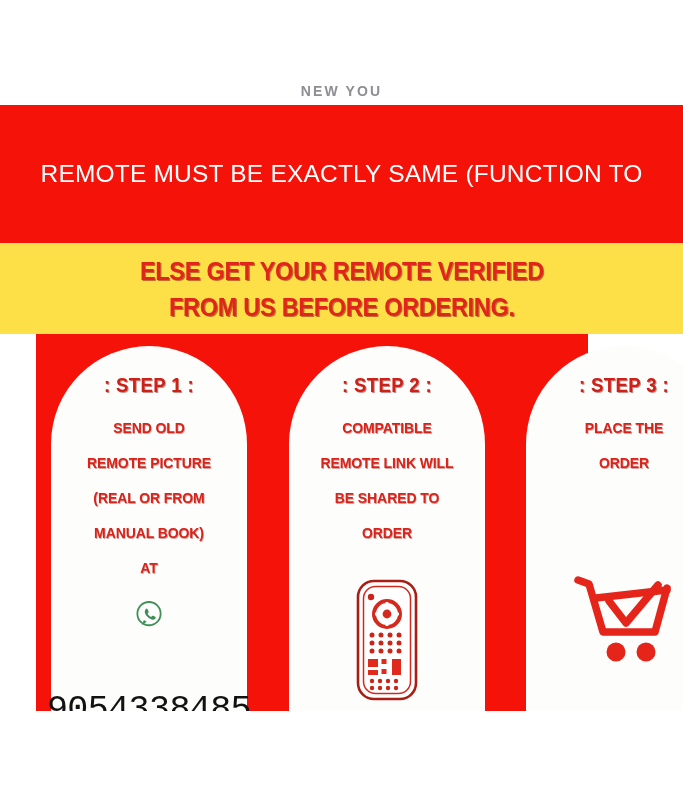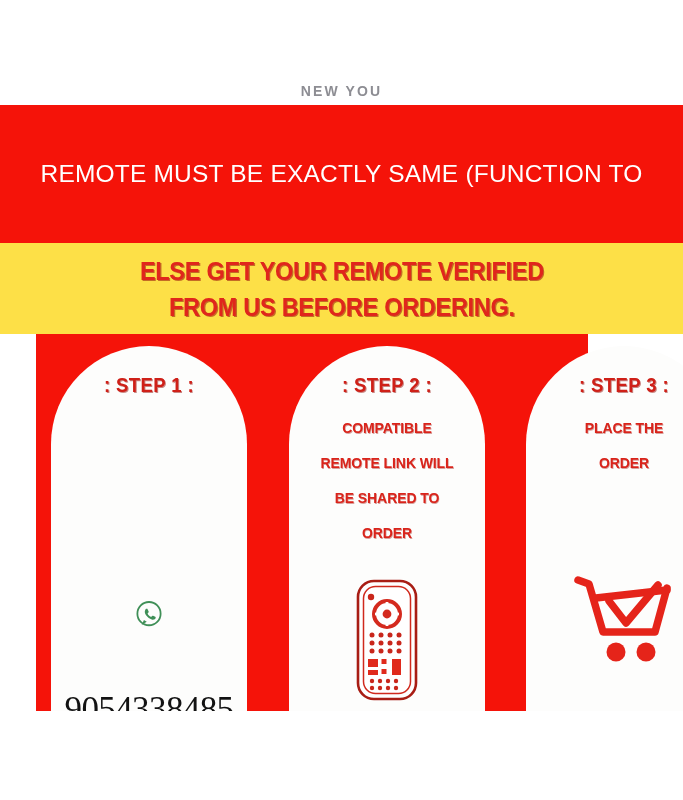--- a/index.html
+++ b/index.html
@@ -171,21 +171,21 @@
     line-height: 34px;
     letter-spacing: -0.4px;
   }
   .wa-phone {
     position: absolute;
     left: -14px;
     top: 100px;
     width: 224px;
     text-align: center;
     color: #121212;
-    font-family: Liberation Serif, serif;
+    font-family: Liberation Mono, monospace;
     font-size: 35px;
     font-weight: 400;
     letter-spacing: -0.6px;
     line-height: 38px;
   }
 
   
   .remote-icon-wrap {
     position: absolute;
     left: 0;
@@ -227,20 +227,27 @@
   <div class="sub-banner">
     <div class="sub-line">ELSE GET YOUR REMOTE VERIFIED</div>
     <div class="sub-line">FROM US BEFORE ORDERING.</div>
   </div>
 
   <div class="steps-area">
 
     <div class="arch c1">
       <div class="arch-inner">
         <div class="step-title">: STEP 1 :</div>
+        <div class="step-body">
+          <div class="step-body-line">SEND OLD</div>
+          <div class="step-body-line">REMOTE PICTURE</div>
+          <div class="step-body-line">(REAL OR FROM</div>
+          <div class="step-body-line">MANUAL BOOK)</div>
+          <div class="step-body-line">AT</div>
+        </div>
         <div class="wa-block">
           <svg class="wa-icon" viewBox="0 0 32 32">
             <circle cx="16" cy="15.6" r="12.4" fill="none" stroke="#3f8f57" stroke-width="1.9"></circle>
             <path d="M8.1 27.6 L10.6 22.4 L13.6 24.2 Z" fill="#3f8f57"></path>
             <path d="M12.1 11.4 c0.5-0.9 1.1-0.9 1.6-0.9 c0.4 0 0.7 0.1 0.9 0.6 l1.0 2.3 c0.2 0.4 0.1 0.7-0.2 1.0 l-0.7 0.8 c-0.2 0.2-0.2 0.4-0.1 0.6 c0.6 1.3 1.9 2.6 3.3 3.2 c0.3 0.1 0.5 0.1 0.7-0.1 l0.8-0.9 c0.3-0.3 0.6-0.3 1.0-0.2 l2.2 1.0 c0.4 0.2 0.5 0.5 0.5 0.9 c0 0.6-0.1 1.3-1.0 1.9 c-0.8 0.5-1.9 0.7-3.2 0.3 c-2.2-0.7-4.3-2.1-5.8-4.2 c-1.1-1.5-1.6-3.0-1.6-4.1 c0-0.9 0.3-1.6 0.6-2.2 z" fill="#3f8f57"></path>
           </svg>
           <div class="wa-phone">9054338485</div>
         </div>
       </div>
     </div>

